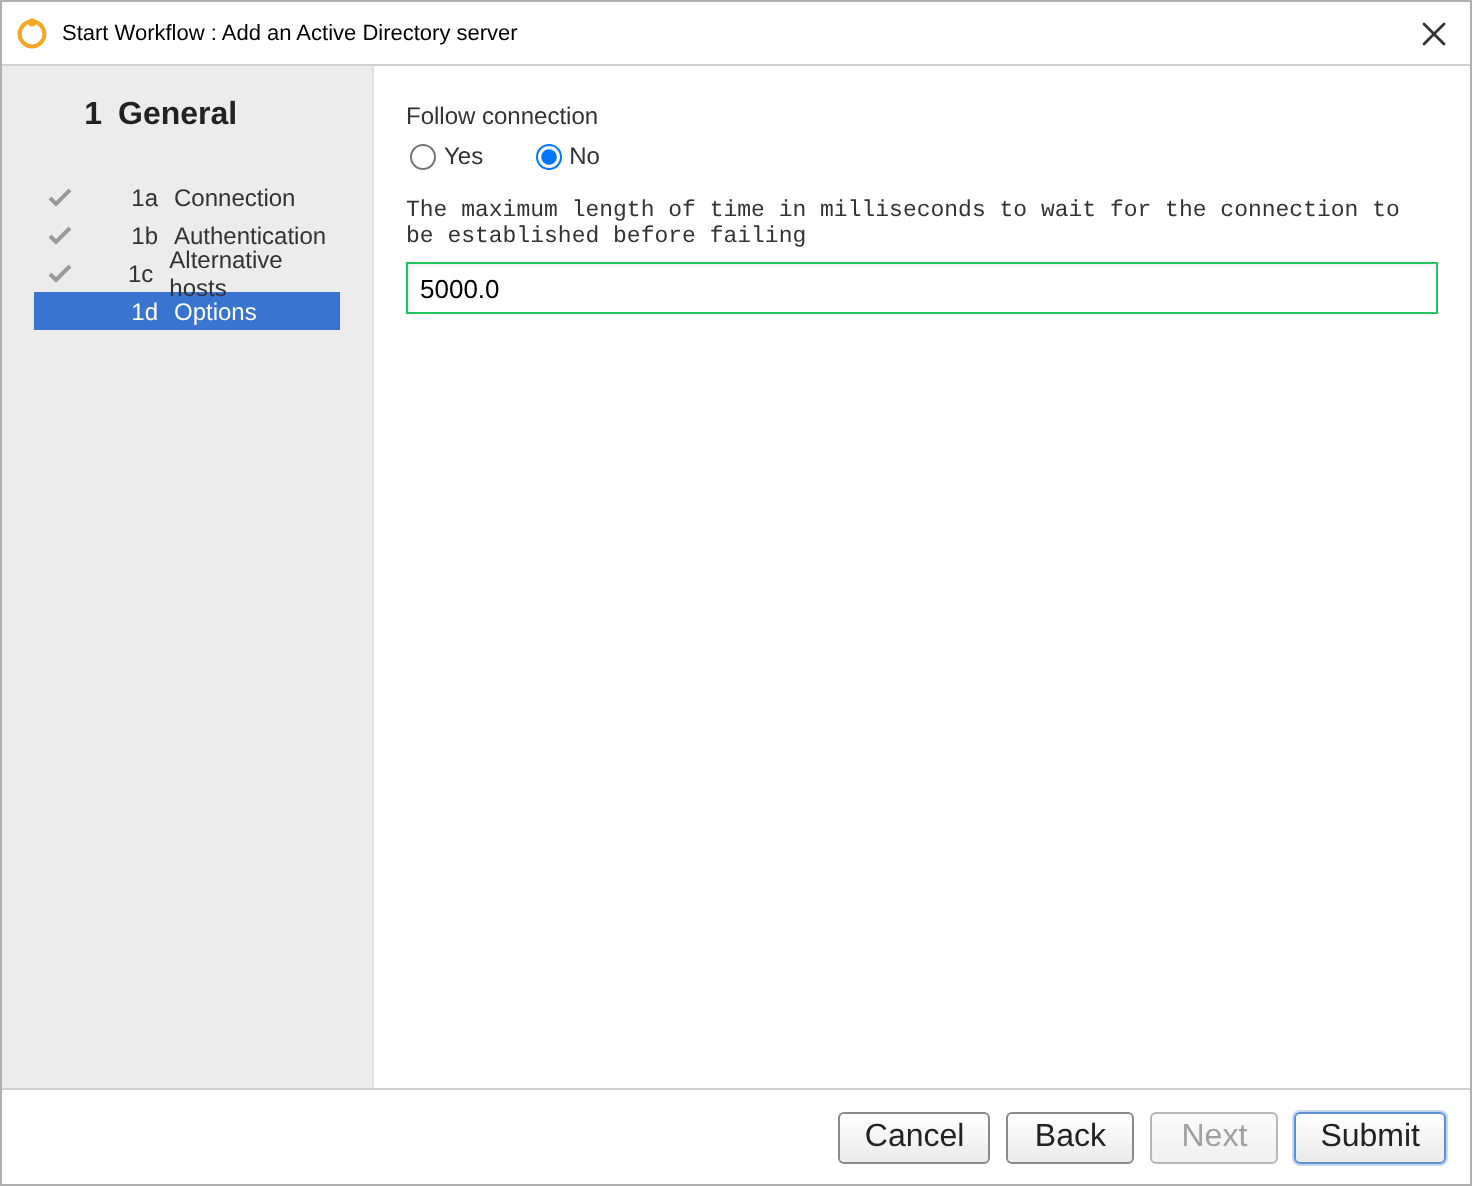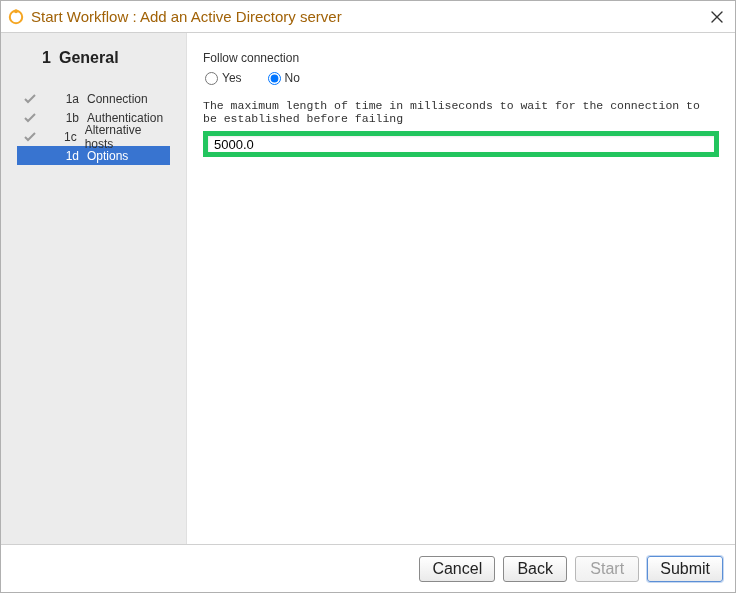--- a/index.html
+++ b/index.html
@@ -1,41 +1,41 @@
 <!DOCTYPE html>
 <html><head>
 <meta charset="utf-8">
 <style>
   * { box-sizing: border-box; }
   html, body { margin: 0; padding: 0; font-family: Arial, Helvetica, sans-serif; font-size: 12px; color: #333; }
   .window { width: 736px; height: 593px; border: 1px solid #b0b0b0; background: #fff; display: flex; flex-direction: column; position: relative; }
   .titlebar { height: 32px; border-bottom: 1px solid #d0d0d0; display: flex; align-items: center; padding: 0 8px 0 6px; background: #fff; }
   .titlebar .app-icon { width: 18px; height: 18px; margin-right: 6px; display: flex; align-items: center; justify-content: center; }
-  .titlebar .title { flex: 1; font-size: 15px; color: #a16207; }
+  .titlebar .title { flex: 1; font-size: 11px; color: #000000; }
   .titlebar .close { width: 20px; height: 20px; display: flex; align-items: center; justify-content: center; color: #444; cursor: pointer; font-size: 14px; }
   .body { flex: 1; display: flex; min-height: 0; }
   .sidebar { width: 186px; background: #ececec; border-right: 1px solid #e0e0e0; padding-top: 12px; }
   .step-header { display: flex; align-items: baseline; padding: 4px 6px 6px 0; }
   .step-header .num { width: 50px; text-align: right; font-size: 16px; font-weight: bold; color: #222; }
   .step-header .label { margin-left: 8px; font-size: 16px; font-weight: bold; color: #222; }
   .sub-list { list-style: none; margin: 16px; padding: 0; }
   .sub-item { display: flex; align-items: center; height: 19px; padding: 0; cursor: pointer; }
   .sub-item .check { width: 26px; display:flex; justify-content:center; color: #9a9a9a; }
   .sub-item .sid { width: 36px; text-align: right; color: #333; }
   .sub-item .slabel { margin-left: 8px; color: #333; }
   .sub-item.active { background: #3874d0; color: #fff; }
   .sub-item.active .sid, .sub-item.active .slabel { color: #fff; }
   .sub-item.active .check { color: transparent; }
   .content { flex: 1; padding: 18px 16px 8px 16px; overflow: auto; }
   .field-label { font-size: 12px; color: #333; margin-bottom: 6px; }
   .radio-row { display: flex; align-items: center; gap: 16px; margin-bottom: 14px; margin-left:2px;}
   .radio-row label { display: flex; align-items: center; margin-right: 10px; cursor: pointer; }
   .radio-row input { margin: 0 4px 0 0; }
   .desc { font-size: 11.5px; color: #333; margin-bottom: 6px; font-family: Liberation Mono, monospace; }
-  .text-input { width: 100%; height: 26px; border: 5px solid #22c55e; padding: 0 6px; font-size: 13px; outline: none; background: #fff; box-shadow: inset 1px 1px 2px rgba(0,0,0,0.08);}
+  .text-input { width: 100%; height: 26px; border: 1px solid #22c55e; padding: 0 6px; font-size: 13px; outline: none; background: #fff; box-shadow: inset 1px 1px 2px rgba(0,0,0,0.08);}
   .footer { height: 48px; border-top: 1px solid #d0d0d0; display: flex; align-items: center; justify-content: flex-end; padding: 0 12px; gap: 8px; background: #fff;}
   .btn { min-width: 64px; height: 26px; border: 1px solid #8a8a8a; border-radius: 3px; background: linear-gradient(#ffffff,#eaeaea); font-size: 16px; color: #222; cursor: pointer; padding: 0 12px; }
   .btn:disabled { color: #a0a0a0; cursor: default; background: linear-gradient(#fbfbfb,#f0f0f0); border-color:#b8b8b8;}
   .btn.primary { border-color: #5b8fd6; box-shadow: 0 0 0 1px rgba(91,143,214,0.35); }
   svg { display:block; }
 </style>
 </head>
 <body>
 
 <div class="window">
@@ -109,16 +109,16 @@
         </label>
       </div>
       <div class="desc">The maximum length of time in milliseconds to wait for the connection to be established before failing</div>
       <input class="text-input" type="text" value="5000.0" style="">
     </div>
   </div>
 
   <div class="footer">
     <button class="btn">Cancel</button>
     <button class="btn">Back</button>
-    <button class="btn" id="next-btn" disabled="">Start</button>
+    <button class="btn" id="next-btn" disabled="">Next</button>
     <button class="btn primary">Submit</button>
   </div>
 </div>
 
 </body></html>

